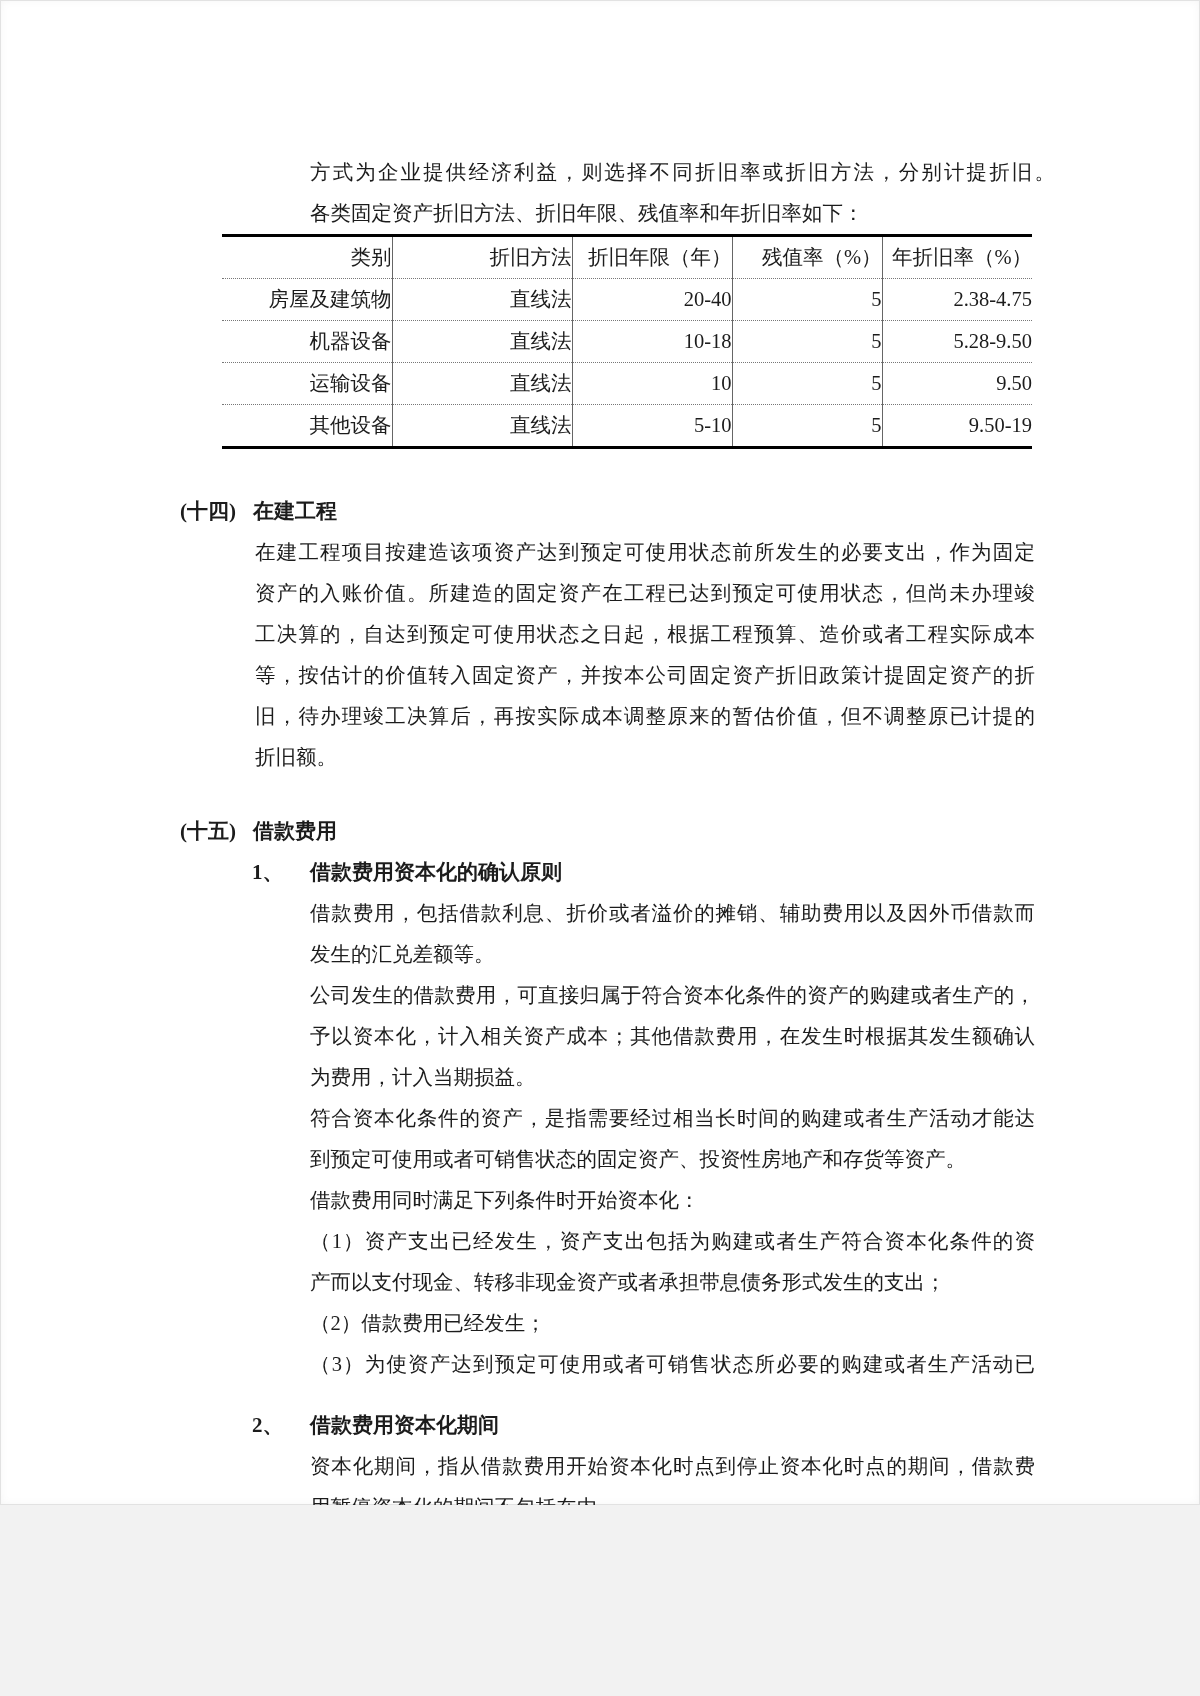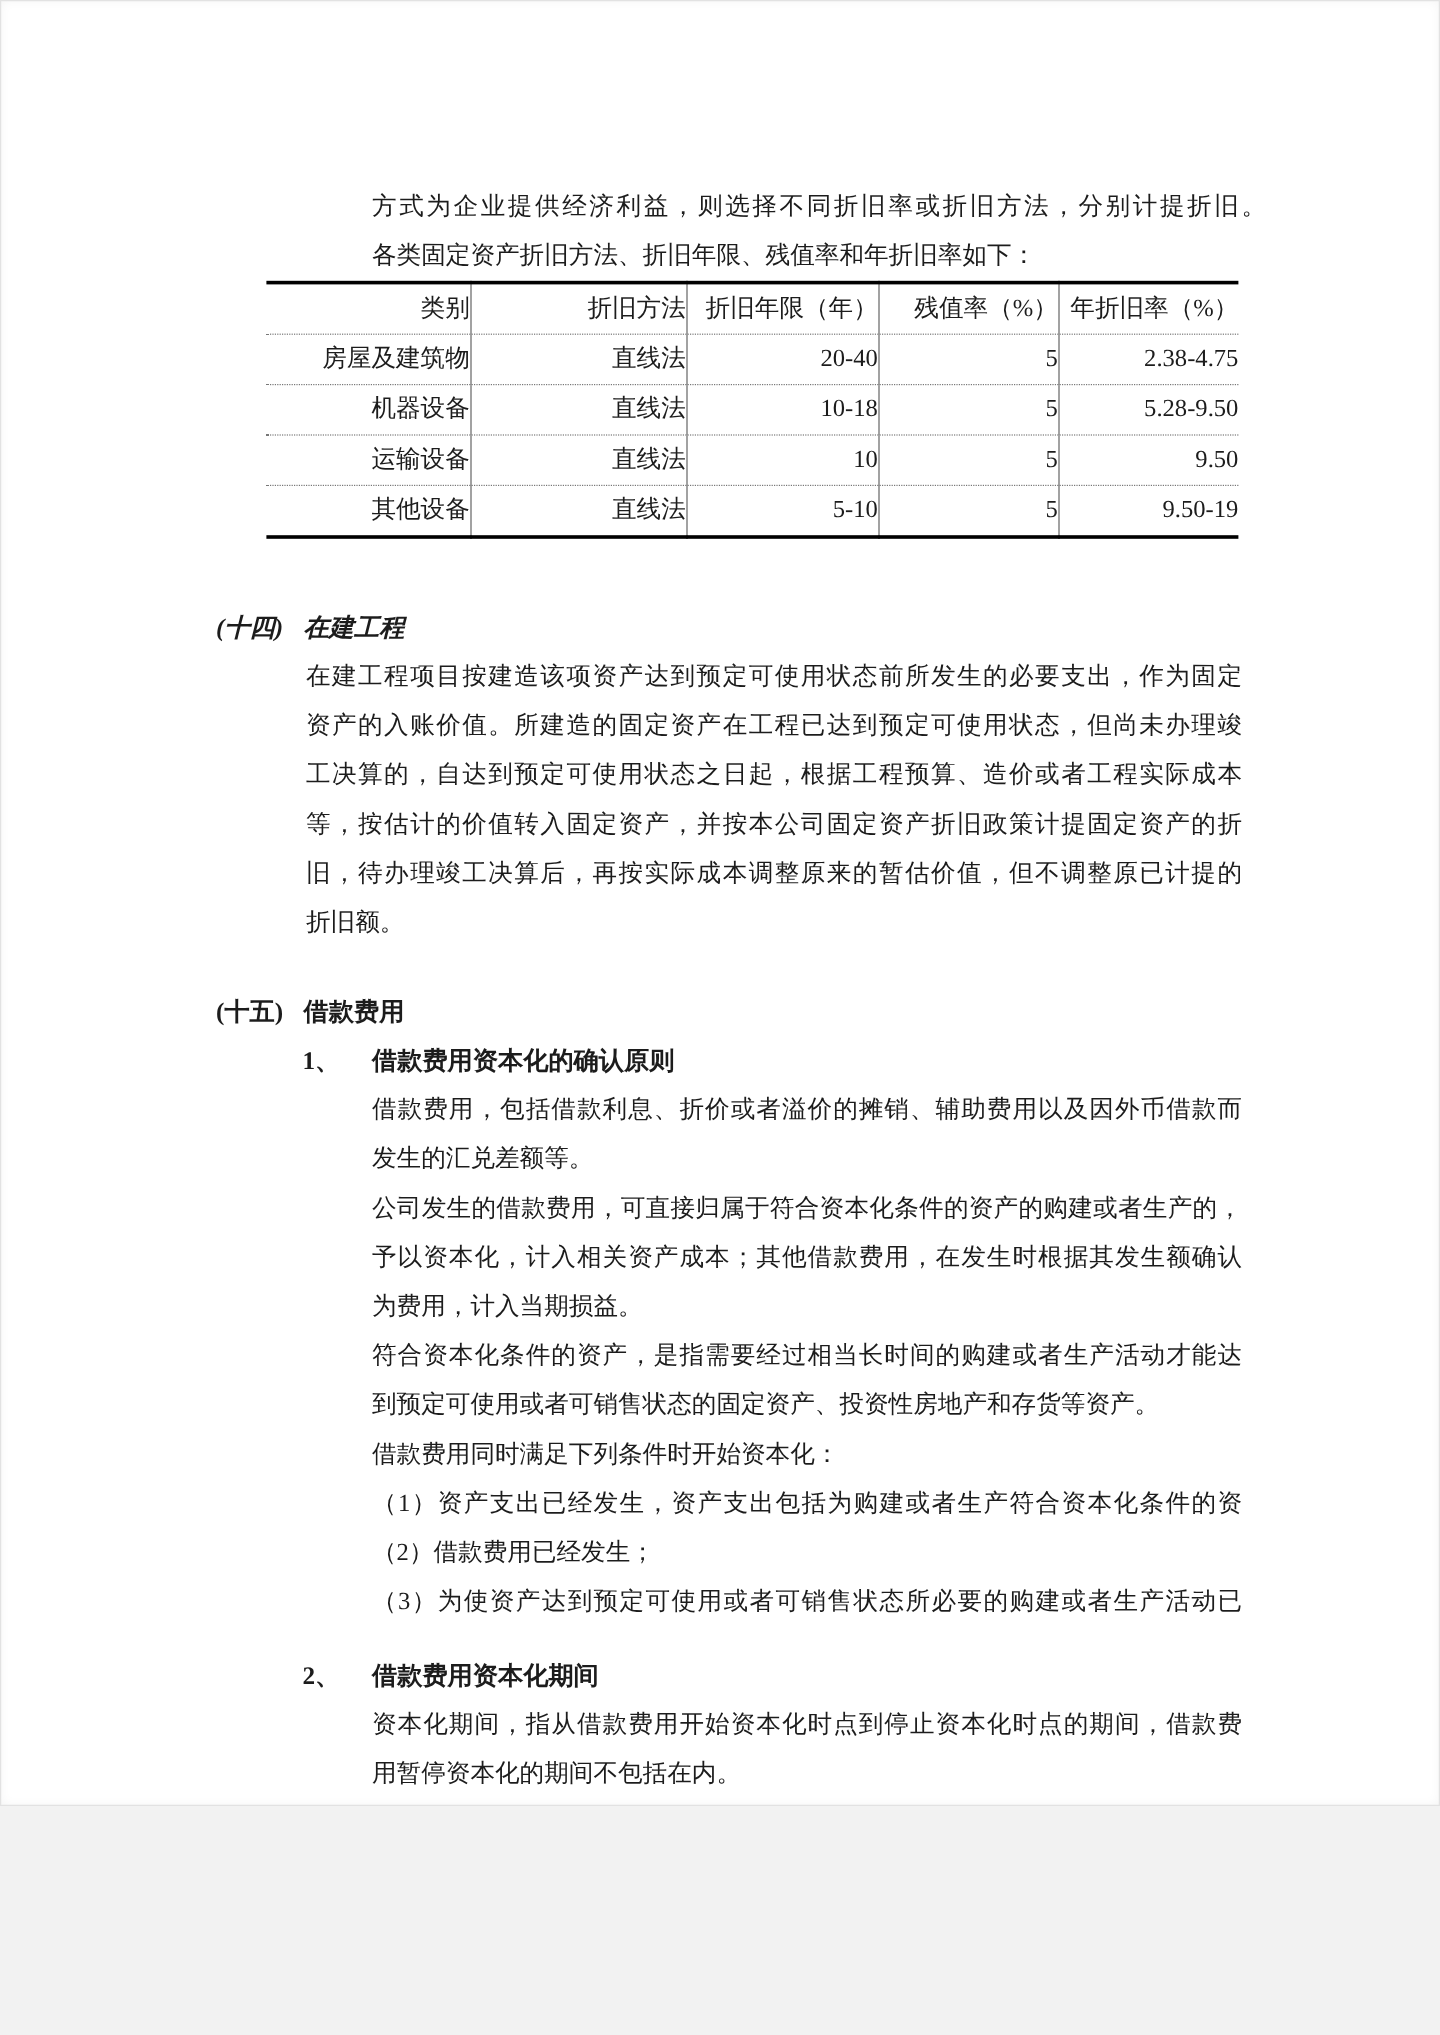--- a/index.html
+++ b/index.html
@@ -53,21 +53,21 @@
   .sec-head .sec-num { display: inline-block; width: 73px; }
   .sub-head {
     margin-left: 252px;
     font-weight: bold;
     font-size: 21px;
     white-space: nowrap;
   }
   .sub-head .sub-num { display: inline-block; width: 58px; }
   .sec-body { margin-left: 255px; width: 780px; }
   .sub-body { margin-left: 310px; width: 725px; }
-  .h14 { margin-top: 54px; font-style: italic; }
+  .h14 { margin-top: 42px; }
   .h15 { margin-top: 33px; }
   .h2b { margin-top: 20px; }
   .page-num {
     width: 1098px;
     text-align: left;
     font-size: 21px;
     line-height: 41px;
   }
 </style>
 </head>
@@ -159,20 +159,21 @@
     </div>
   <div class="sub-body">
       <div class="line j">符合资本化条件的资产，是指需要经过相当长时间的购建或者生产活动才能达</div>
       <div class="line">到预定可使用或者可销售状态的固定资产、投资性房地产和存货等资产。</div>
     </div>
   <div class="sub-body">
       <div class="line">借款费用同时满足下列条件时开始资本化：</div>
     </div>
   <div class="sub-body">
       <div class="line j">（1）资产支出已经发生，资产支出包括为购建或者生产符合资本化条件的资</div>
+      <div class="line">产而以支付现金、转移非现金资产或者承担带息债务形式发生的支出；</div>
     </div>
   <div class="sub-body">
       <div class="line">（2）借款费用已经发生；</div>
     </div>
   <div class="sub-body">
       <div class="line j">（3）为使资产达到预定可使用或者可销售状态所必要的购建或者生产活动已</div>
     </div>
 
   <div class="sub-head h2b">
     <span class="sub-num">2、</span><span class="sub-title">借款费用资本化期间</span>

